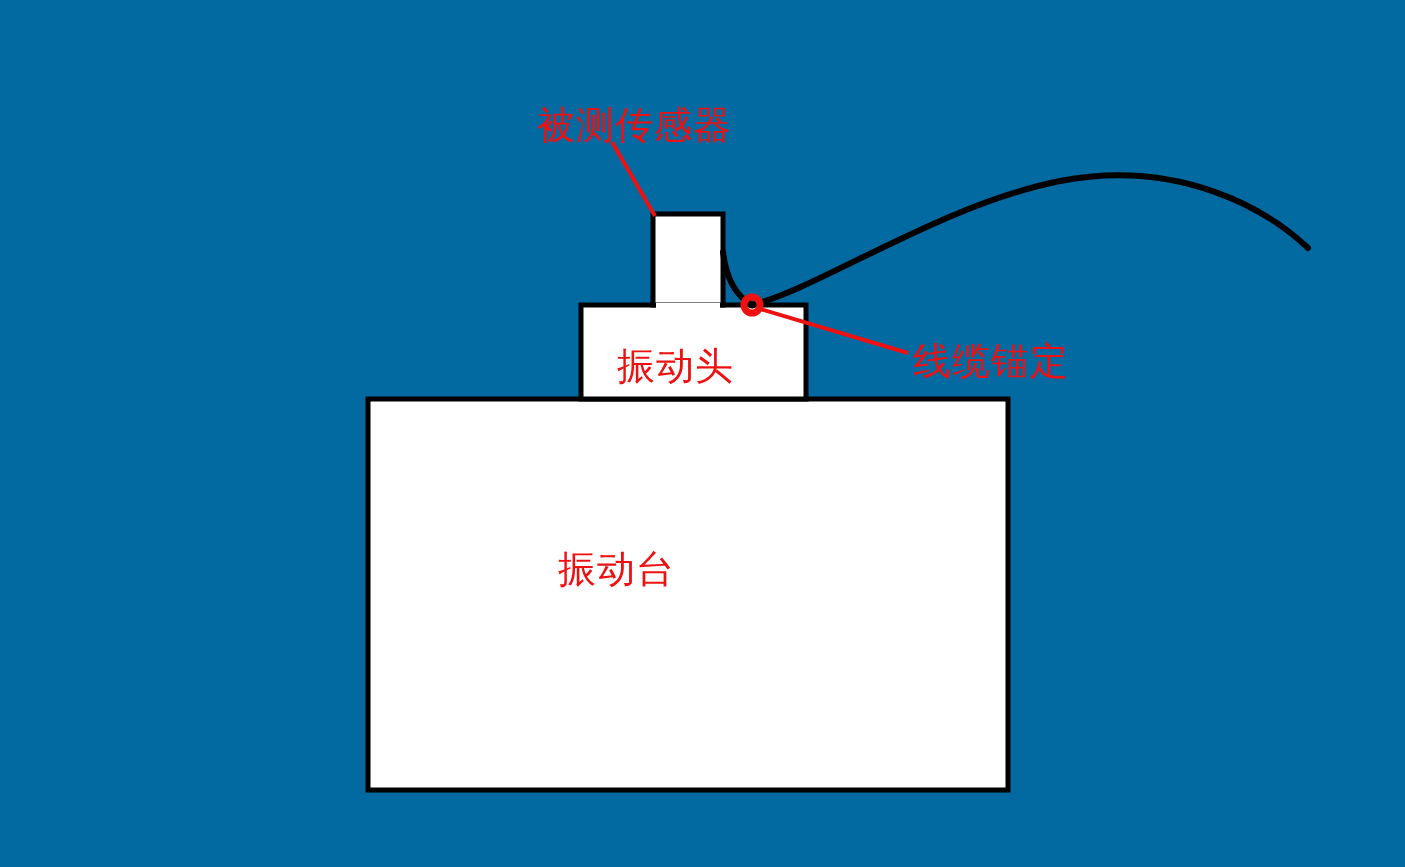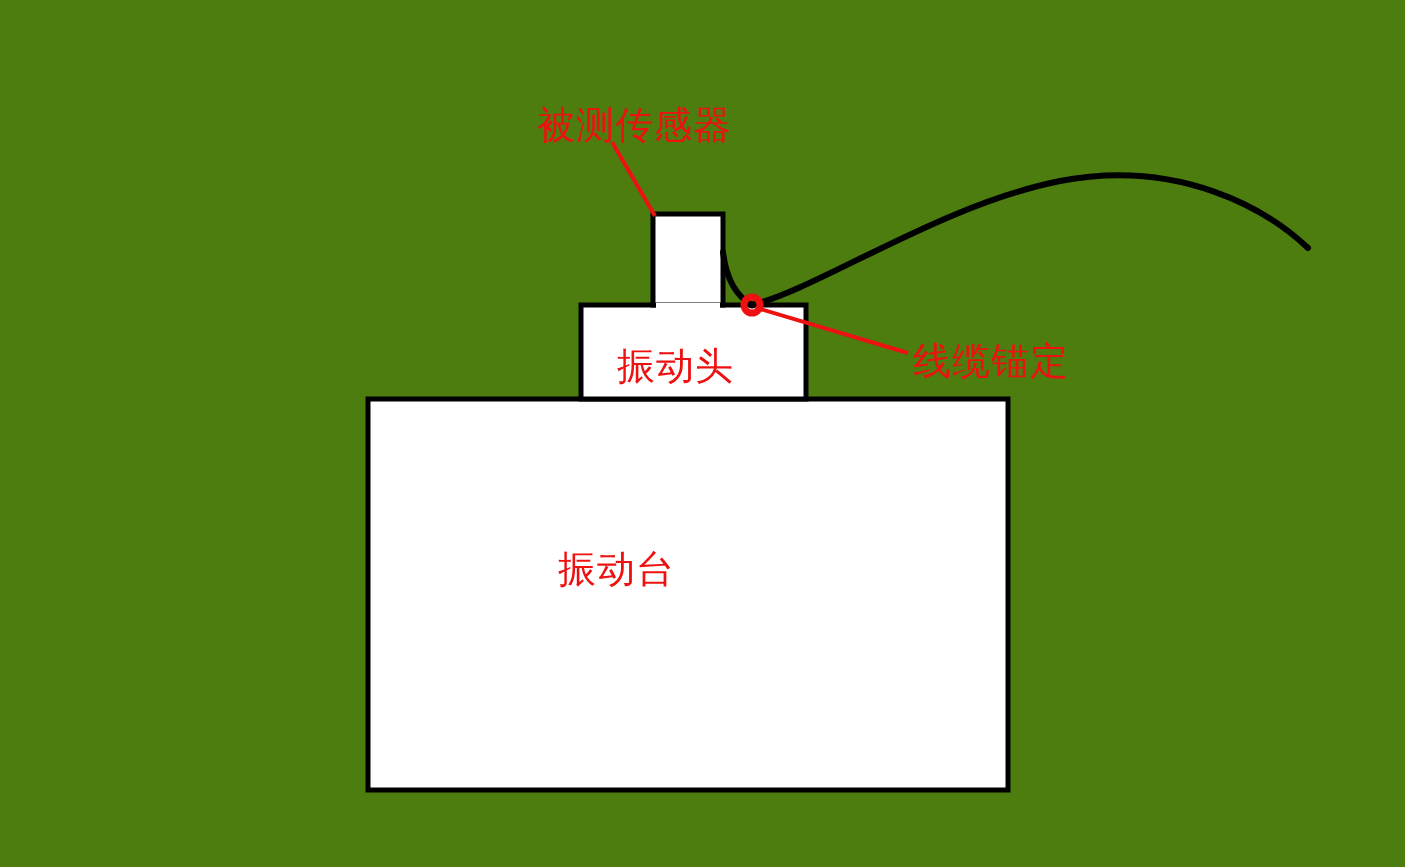--- a/index.html
+++ b/index.html
@@ -10,21 +10,21 @@
   body {
     width: 1405px;
     height: 867px;
     font-family: "DejaVu Sans", sans-serif;
     overflow: hidden;
   }
   #diagram-root {
     position: relative;
     width: 1405px;
     height: 867px;
-    background: #4d7c0f;
+    background: #0369a1;
   }
   svg#diagram-canvas {
     display: block;
     width: 1405px;
     height: 867px;
   }
   .struct-outline {
     fill: #ffffff;
     stroke: #000000;
     stroke-width: 5;

